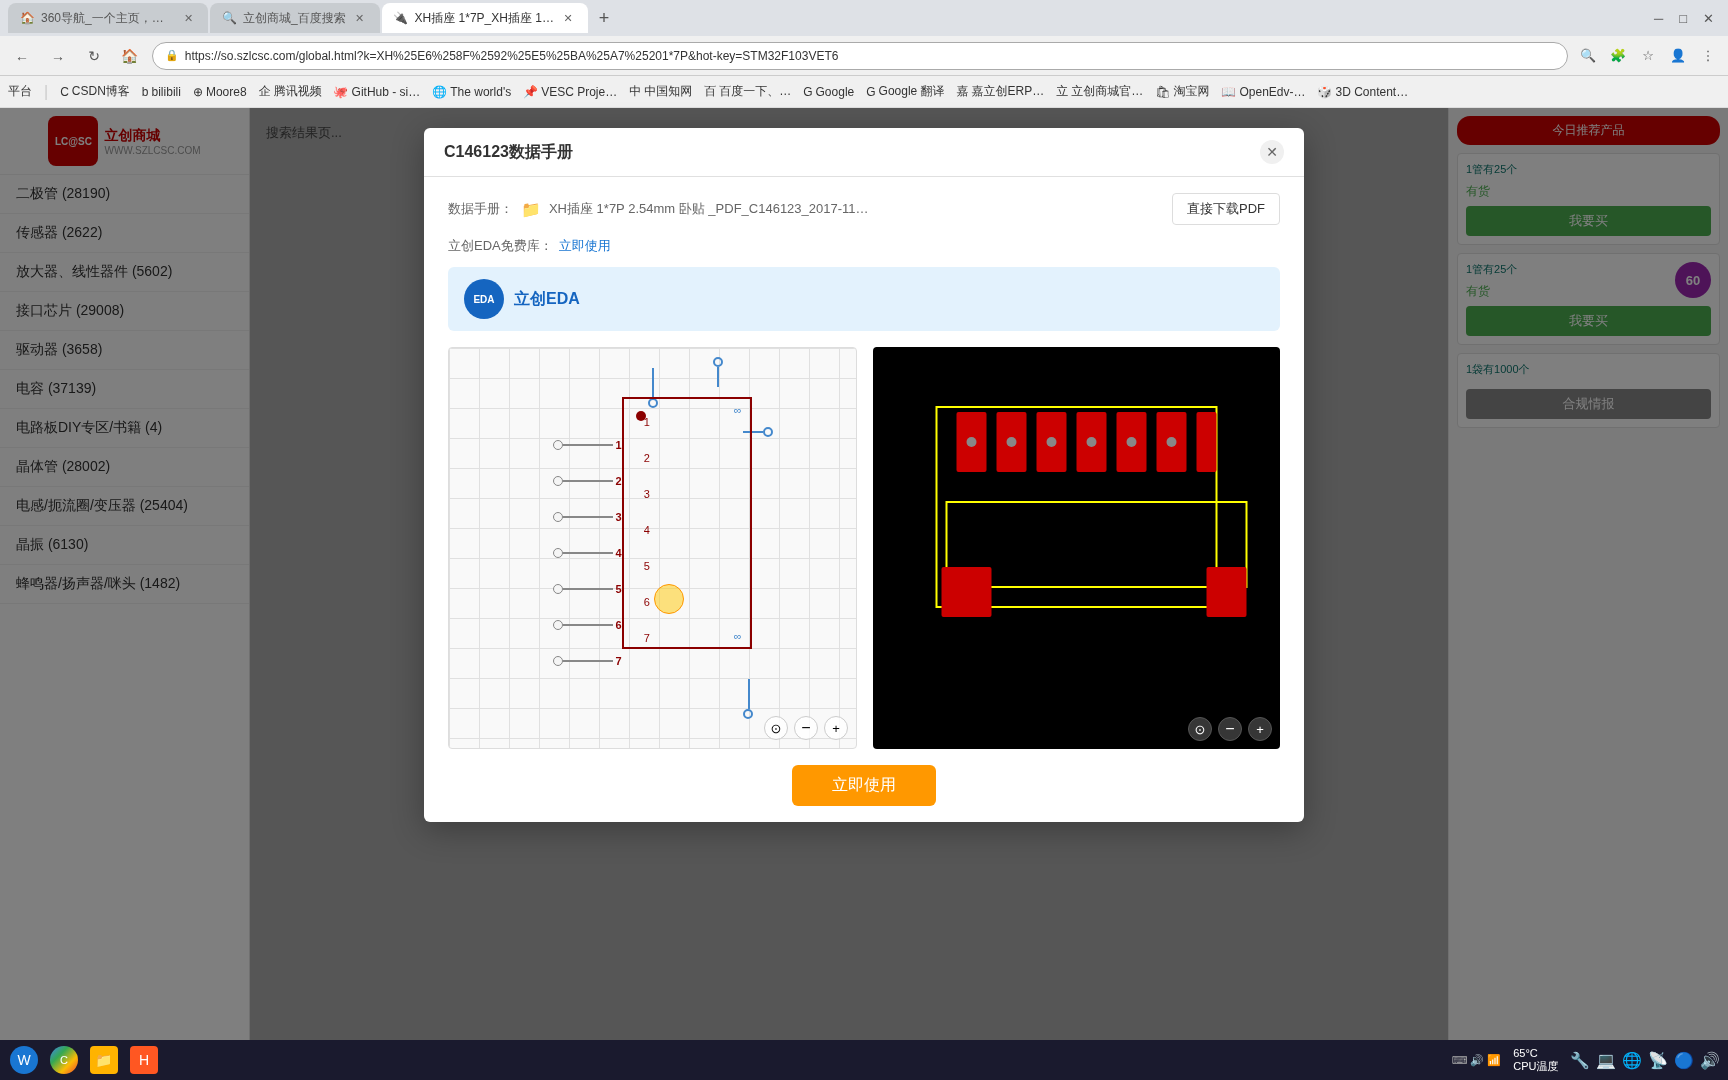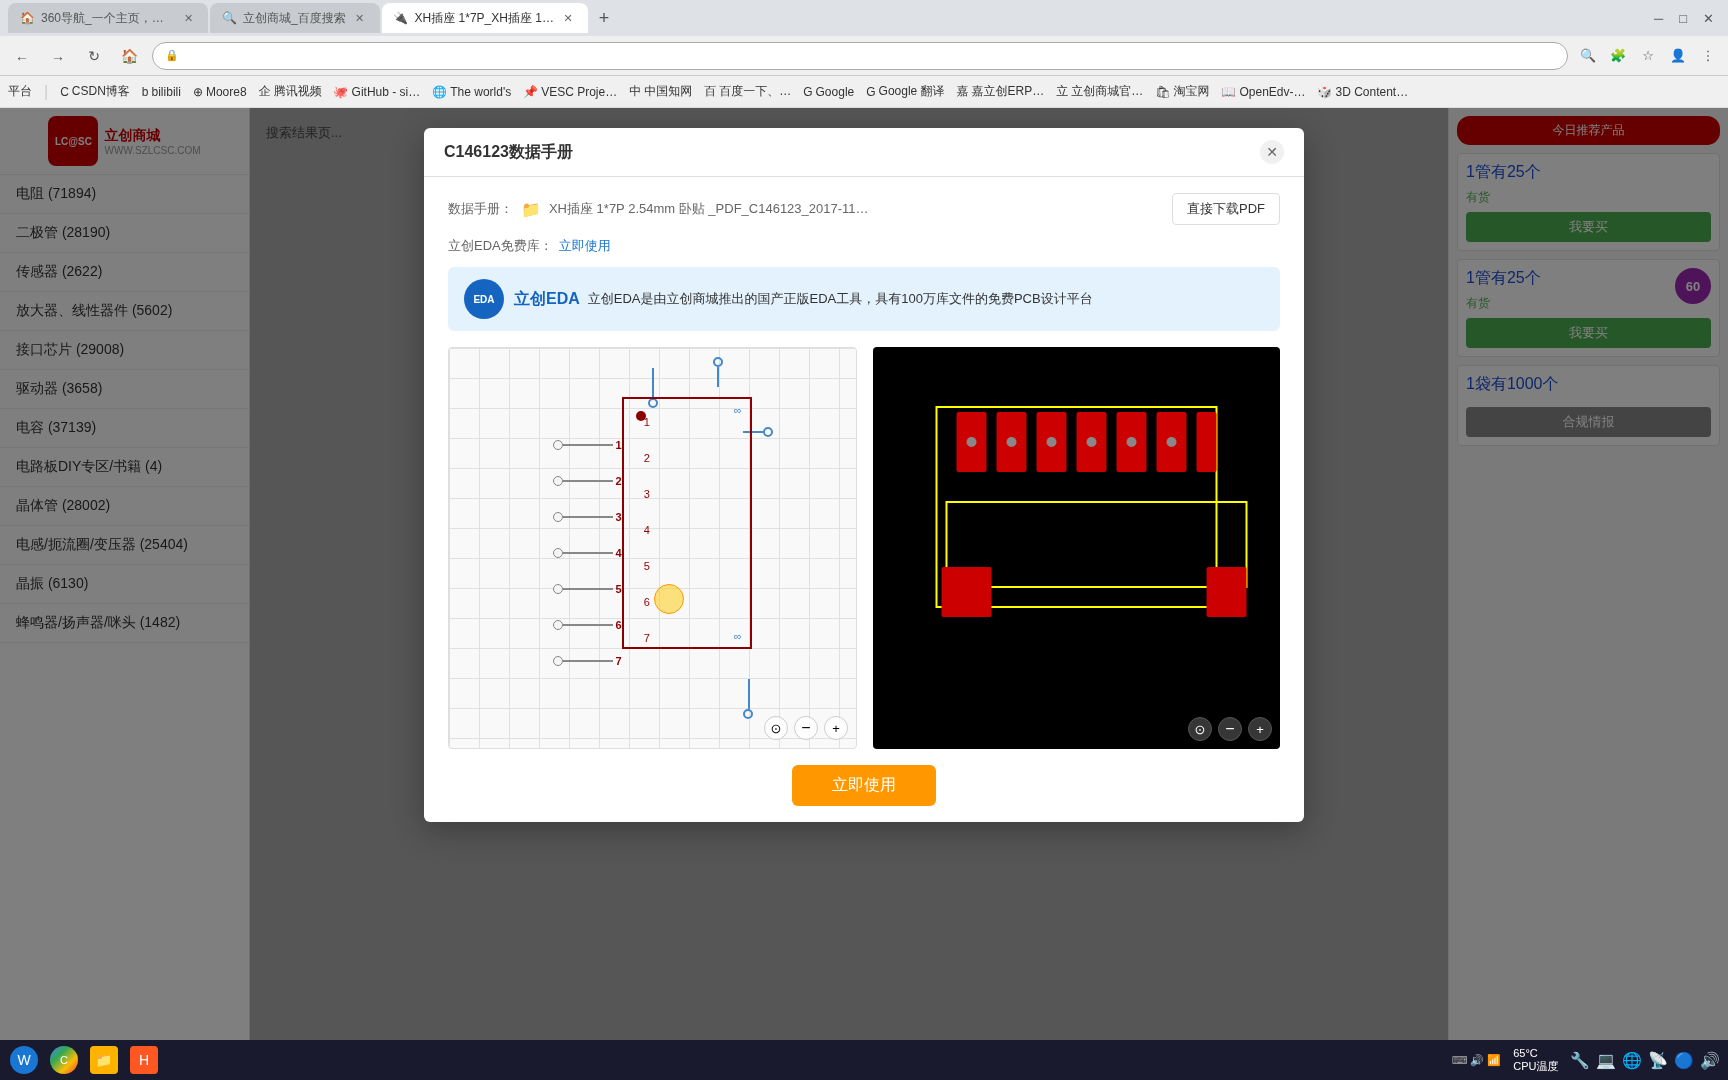--- a/index.html
+++ b/index.html
@@ -27,21 +27,21 @@
     
     .sidebar { width: 250px; background: #fff; border-right: 1px solid #e0e0e0; overflow-y: auto; flex-shrink: 0; }
     .sidebar-item { padding: 10px 16px; font-size: 14px; color: #333; cursor: pointer; border-bottom: 1px solid #f0f0f0; }
 
     
     .main-area { flex: 1; background: #f5f5f5; overflow: hidden; position: relative; }
 
     
     .right-panel { width: 280px; background: #f5f5f5; border-left: 1px solid #e0e0e0; overflow-y: auto; flex-shrink: 0; padding: 8px; }
     .product-card { background: #fff; border: 1px solid #e0e0e0; border-radius: 4px; margin-bottom: 8px; padding: 8px; }
-    .product-info { font-size: 16px; color: #1d4ed8; margin-bottom: 6px; }
+    .product-info { font-size: 11px; color: #0f766e; margin-bottom: 6px; }
     .product-stock { color: #4caf50; font-size: 12px; }
     .buy-btn { background: #4caf50; color: #fff; border: none; border-radius: 4px; padding: 6px 16px; font-size: 13px; cursor: pointer; width: 100%; margin-top: 6px; }
 
     
     .modal-overlay { position: absolute; top: 0; left: 0; width: 100%; height: 100%; background: rgba(0,0,0,0.5); z-index: 100; display: flex; align-items: flex-start; justify-content: center; padding-top: 20px; }
     .modal { background: #fff; width: 880px; border-radius: 6px; box-shadow: 0 8px 32px rgba(0,0,0,0.3); overflow: hidden; }
     .modal-header { display: flex; align-items: center; justify-content: space-between; padding: 12px 20px; border-bottom: 1px solid #e0e0e0; }
     .modal-title { font-size: 16px; font-weight: bold; color: #333; }
     .modal-close { width: 24px; height: 24px; border-radius: 50%; background: #f0f0f0; display: flex; align-items: center; justify-content: center; cursor: pointer; font-size: 14px; color: #666; }
 
@@ -115,20 +115,21 @@
     </div>
   </div>
 
   <div class="nav-bar">
     <div class="nav-btn">←</div>
     <div class="nav-btn">→</div>
     <div class="nav-btn">↻</div>
     <div class="nav-btn">🏠</div>
     <div class="address-bar">
       <span style="color:#4caf50;margin-right:6px;font-size:11px;">🔒</span>
+      <span style="font-size:12px;">https://so.szlcsc.com/global.html?k=XH%25E6%258F%2592%25E5%25BA%25A7%25201*7P&amp;hot-key=STM32F103VET6</span>
     </div>
     <div class="nav-actions">
       <div class="nav-icon">🔍</div>
       <div class="nav-icon">🧩</div>
       <div class="nav-icon">☆</div>
       <div class="nav-icon">👤</div>
       <div class="nav-icon">⋮</div>
     </div>
   </div>
 
@@ -159,21 +160,20 @@
   <div class="sidebar">
     <div class="logo-area">
       <div style="display:flex;align-items:center;gap:6px;">
         <div style="width:50px;height:50px;background:#c00;border-radius:8px;display:flex;align-items:center;justify-content:center;color:#fff;font-size:10px;font-weight:bold;">LC@SC</div>
         <div>
           <div style="font-size:14px;font-weight:bold;color:#c00;">立创商城</div>
           <div style="font-size:10px;color:#999;">WWW.SZLCSC.COM</div>
         </div>
       </div>
     </div>
-    <div class="sidebar-item">电阻 (71894)</div>
     <div class="sidebar-item">二极管 (28190)</div>
     <div class="sidebar-item">传感器 (2622)</div>
     <div class="sidebar-item">放大器、线性器件 (5602)</div>
     <div class="sidebar-item">接口芯片 (29008)</div>
     <div class="sidebar-item">驱动器 (3658)</div>
     <div class="sidebar-item">电容 (37139)</div>
     <div class="sidebar-item">电路板DIY专区/书籍 (4)</div>
     <div class="sidebar-item">晶体管 (28002)</div>
     <div class="sidebar-item">电感/扼流圈/变压器 (25404)</div>
     <div class="sidebar-item">晶振 (6130)</div>
@@ -225,21 +225,20 @@
         <div class="eda-row">
           <span>立创EDA免费库：</span>
           <a class="eda-link">立即使用</a>
         </div>
 
         <div class="eda-banner">
           <div class="eda-banner-logo">
             <div style="width:40px;height:40px;background:#1565c0;border-radius:50%;display:flex;align-items:center;justify-content:center;color:#fff;font-size:10px;font-weight:bold;">EDA</div>
             <div style="font-size:16px;font-weight:bold;color:#1565c0;margin-left:4px;">立创EDA</div>
           </div>
-          <span class="eda-banner-text">立创EDA是由立创商城推出的国产正版EDA工具，具有100万库文件的免费PCB设计平台</span>
         </div>
 
         <div class="diagrams-row">
 
           <div class="schematic-box">
             <div class="grid-bg"></div>
             <div class="schematic-content">
 
               <div style="position:absolute;top:20px;left:50%;transform:translateX(-50%);">
                 <div style="width:2px;height:30px;background:#4488cc;margin:0 auto;"></div>

